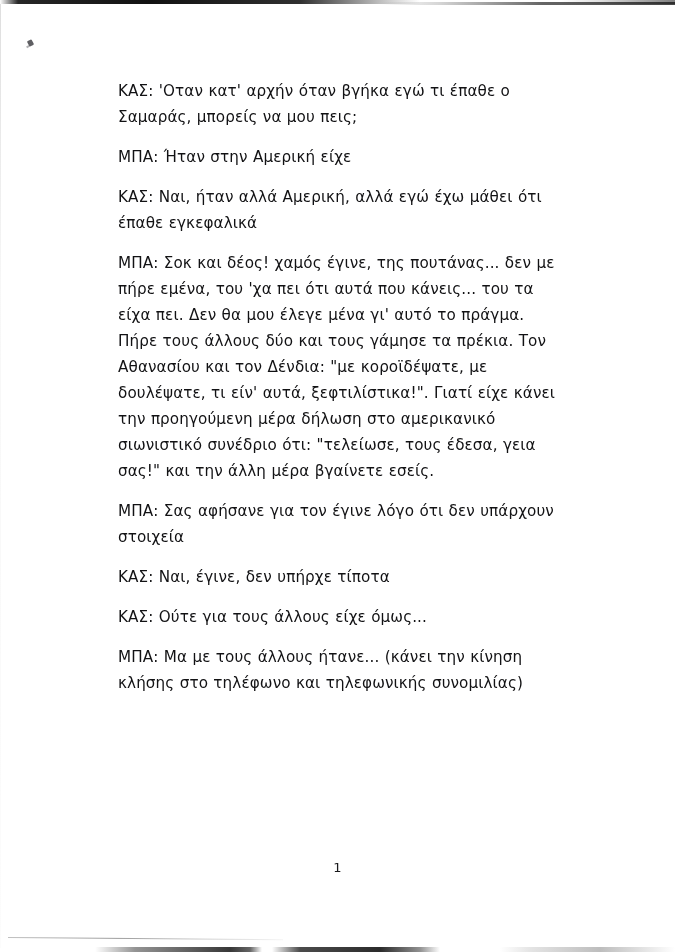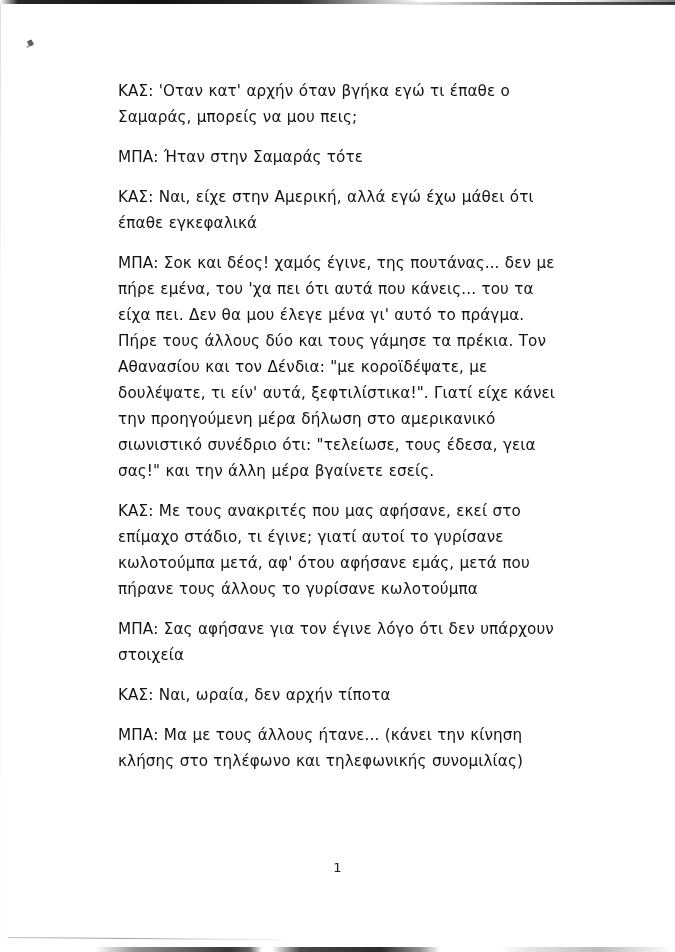--- a/index.html
+++ b/index.html
@@ -164,26 +164,26 @@
 
 <div class="page">
 
   <div class="scan-edge-top"></div>
   <div class="scan-edge-top2"></div>
   <div class="scan-edge-left"></div>
   <div class="scan-speck"></div>
 
   <div class="doc-body">
     <p class="para">ΚΑΣ: 'Οταν κατ' αρχήν όταν βγήκα εγώ τι έπαθε ο Σαμαράς, μπορείς να μου πεις;</p>
-    <p class="para">ΜΠΑ: Ήταν στην Σαμαράς τότε</p>
-    <p class="para">ΚΑΣ: Ναι, είχε στην Αμερική, αλλά εγώ έχω μάθει ότι έπαθε εγκεφαλικά</p>
+    <p class="para">ΜΠΑ: Ήταν στην Αμερική είχε</p>
+    <p class="para">ΚΑΣ: Ναι, ήταν αλλά Αμερική, αλλά εγώ έχω μάθει ότι έπαθε εγκεφαλικά</p>
     <p class="para">ΜΠΑ: Σοκ και δέος! χαμός έγινε, της πουτάνας... δεν με πήρε εμένα, του 'χα πει ότι αυτά που κάνεις...  του τα είχα πει. Δεν θα μου έλεγε μένα γι' αυτό το πράγμα. Πήρε τους άλλους δύο και τους γάμησε τα πρέκια. Τον Αθανασίου και τον Δένδια: "με κοροϊδέψατε, με δουλέψατε, τι είν' αυτά, ξεφτιλίστικα!". Γιατί είχε κάνει την προηγούμενη μέρα δήλωση στο αμερικανικό σιωνιστικό συνέδριο ότι: "τελείωσε, τους έδεσα, γεια σας!" και την άλλη μέρα βγαίνετε εσείς.</p>
-    <p class="para">ΚΑΣ: Με τους ανακριτές που μας αφήσανε, εκεί στο επίμαχο στάδιο, τι έγινε; γιατί αυτοί το γυρίσανε κωλοτούμπα μετά, αφ' ότου αφήσανε εμάς, μετά που πήρανε τους άλλους το γυρίσανε κωλοτούμπα</p>
     <p class="para">ΜΠΑ: Σας αφήσανε για τον έγινε λόγο ότι δεν υπάρχουν στοιχεία</p>
-    <p class="para">ΚΑΣ: Ναι, ωραία, δεν αρχήν τίποτα</p>
+    <p class="para">ΚΑΣ: Ναι, έγινε, δεν υπήρχε τίποτα</p>
+    <p class="para">ΚΑΣ: Ούτε για τους άλλους είχε όμως...</p>
     <p class="para">ΜΠΑ: Μα με τους άλλους ήτανε... (κάνει την κίνηση κλήσης στο τηλέφωνο και τηλεφωνικής συνομιλίας)</p>
 
   </div>
 
   <div class="page-number">1</div>
 
   <div class="scan-fold-line"></div>
   <div class="scan-edge-bottom"></div>
 
 </div>

